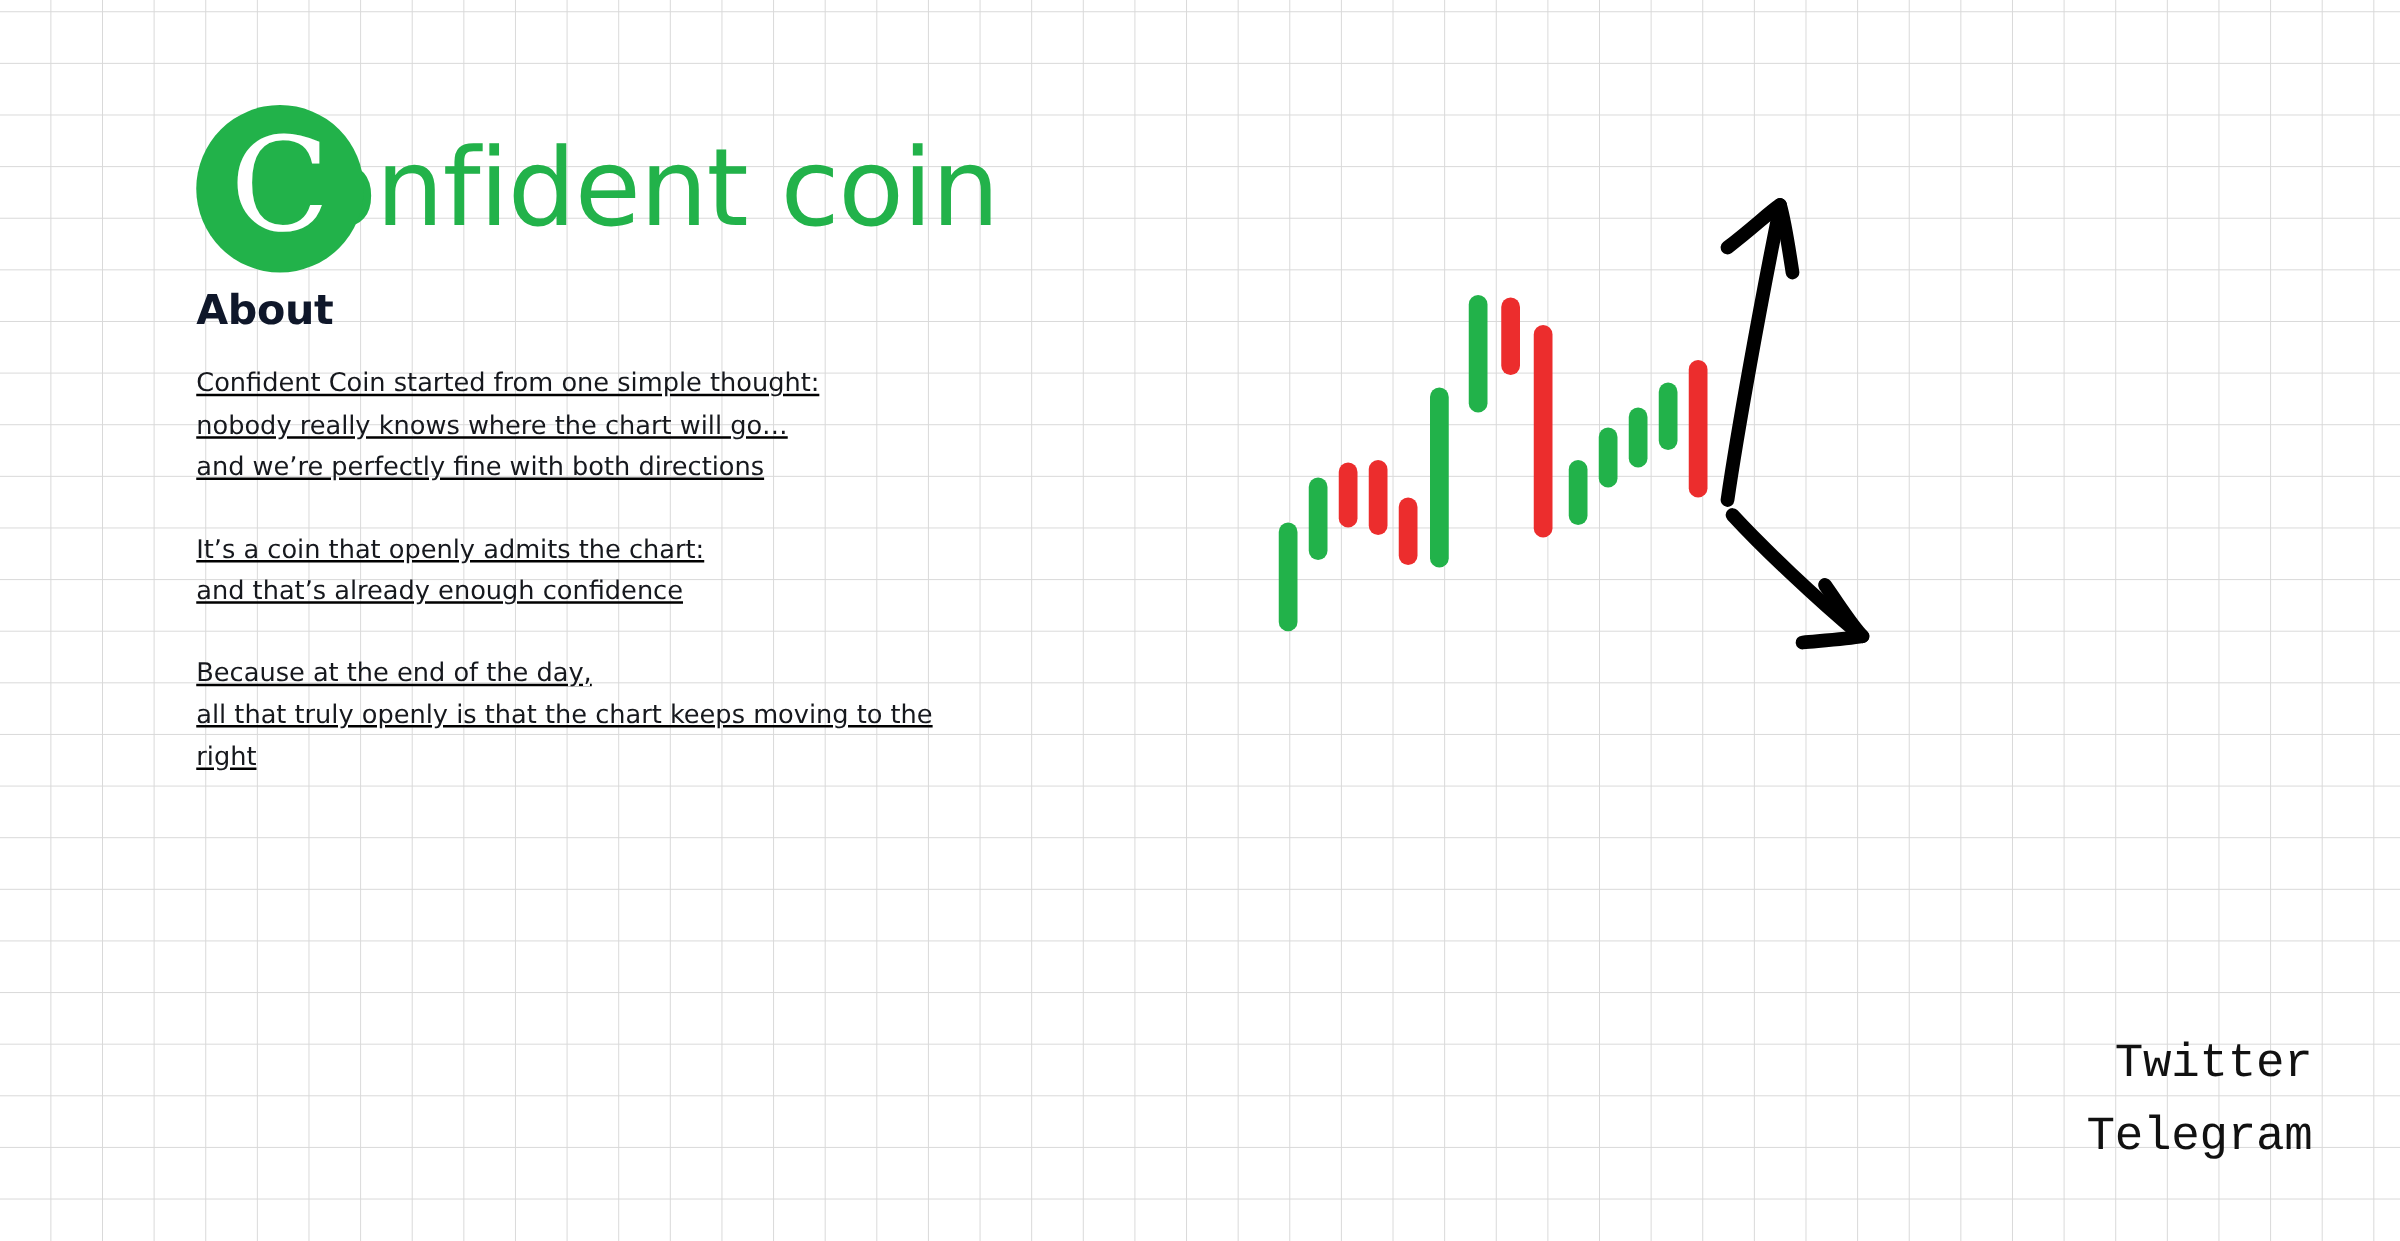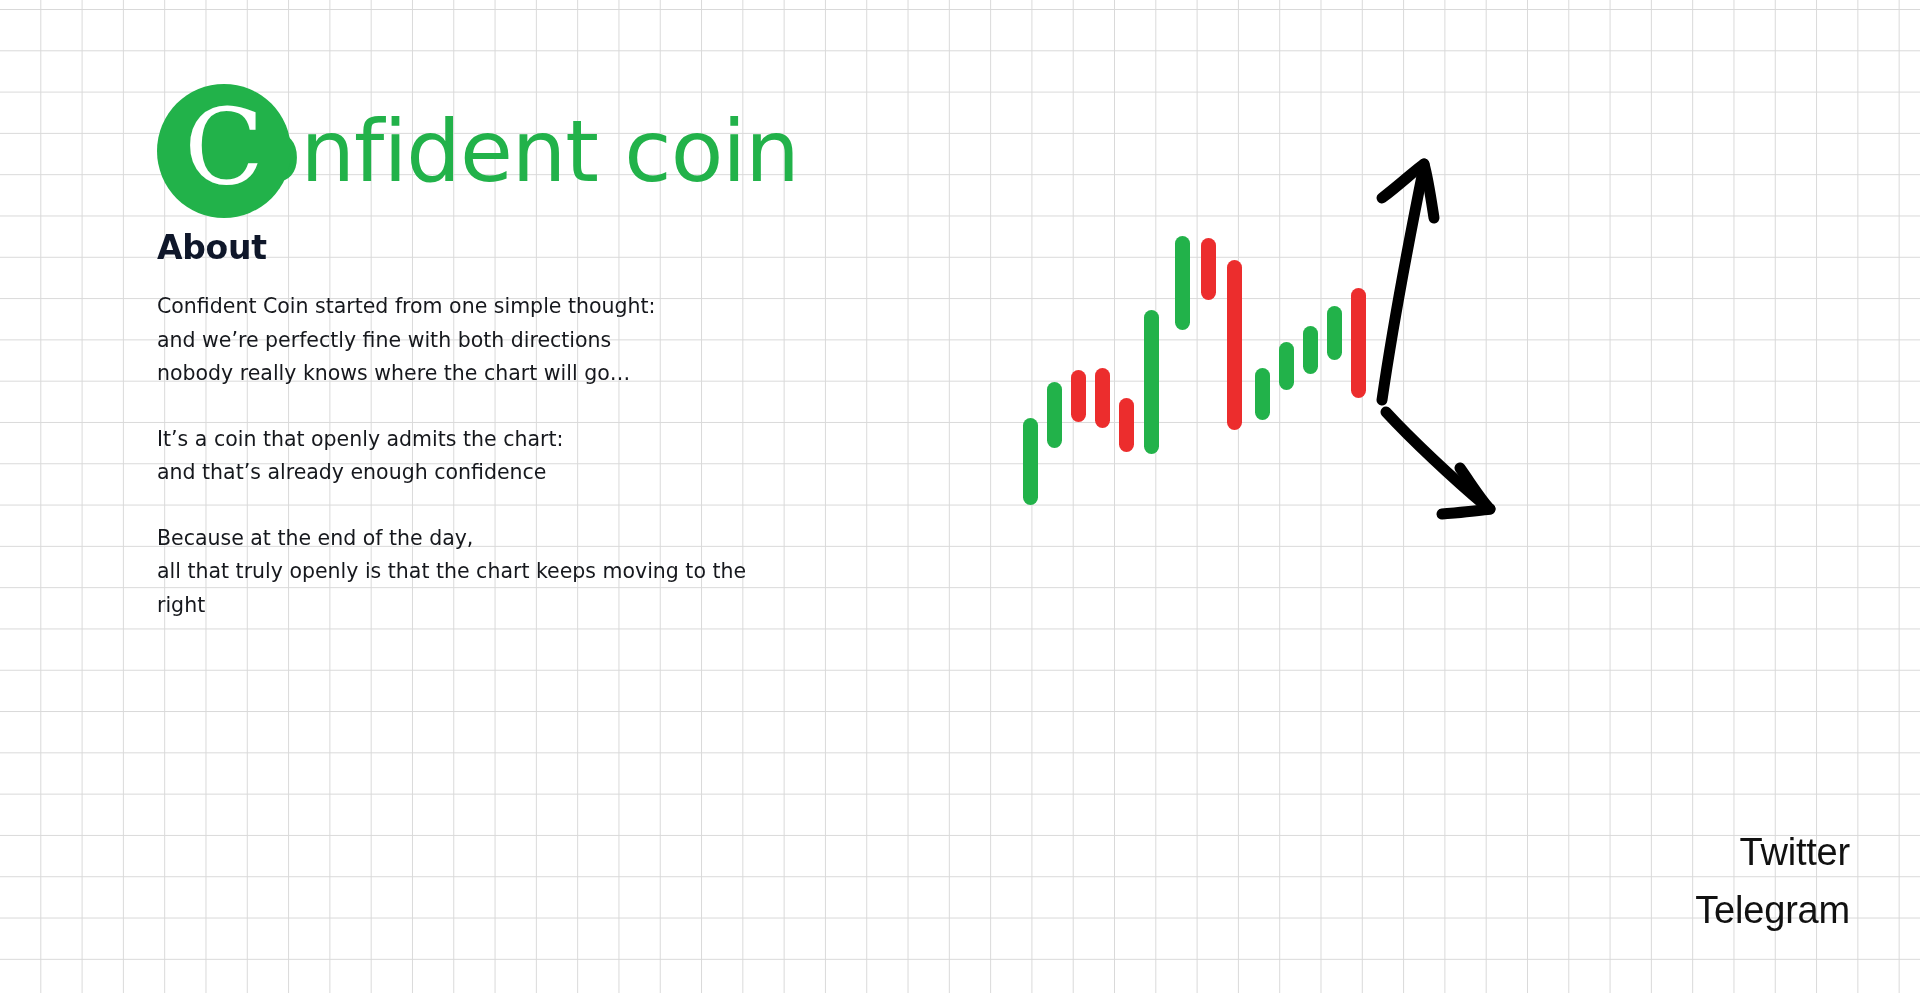--- a/index.html
+++ b/index.html
@@ -60,21 +60,21 @@
   }
 
   
   #about-section { position:absolute; left:157px; top:231px; width:760px; }
   #about-heading {
     font-family:"DejaVu Sans", sans-serif;
     font-size:33px; font-weight:bold; color:#0f172a;
     margin:0 0 26px 0; line-height:1;
     letter-spacing:-0.3px;
   }
-  .about-paragraph { margin:0 0 32px 0; }
+  .about-paragraph { margin:0 0 32px 0;text-decoration:underline; }
   .about-paragraph:last-child { margin-bottom:0;margin-top:24px; }
   .about-line {
     font-family:"DejaVu Sans", sans-serif;
     font-size:20.5px;
     line-height:33.5px;
     color:#16181d;
     white-space:nowrap;
   }
   .about-line.wrap { white-space:normal; max-width:600px; }
 
@@ -94,21 +94,21 @@
   
   #arrows { position:absolute; left:1360px; top:130px; width:180px; height:390px; }
 
   
   #social-links {
     position:absolute;
     right:70px; top:823px;
     text-align:right;
   }
   .social-link {
-    font-family:Liberation Sans, sans-serif;
+    font-family:Liberation Mono, monospace;
     font-size:38px;
     line-height:58px;
     color:#111111;
     display:block;
     text-decoration:none;
     letter-spacing:-0.2px;
   }
 </style>
 </head>
 <body>
@@ -122,22 +122,22 @@
       <span id="logo-badge-letter">C</span>
     </div>
     <span id="logo-wordmark">onfident coin</span>
   </div>
 
   <div id="about-section">
     <h2 id="about-heading">About</h2>
 
     <div class="about-paragraph">
       <div class="about-line">Confident Coin started from one simple thought:</div>
+      <div class="about-line">nobody really knows where the chart will go…</div>
       <div class="about-line">and we’re perfectly fine with both directions</div>
-      <div class="about-line">nobody really knows where the chart will go…</div>
     </div>
 
     <div class="about-paragraph">
       <div class="about-line">It’s a coin that openly admits the chart:</div>
       <div class="about-line">and that’s already enough confidence</div>
     </div>
 
     <div class="about-paragraph">
       <div class="about-line">Because at the end of the day,</div>
       <div class="about-line wrap">all that truly openly is that the chart keeps moving to the right</div>

